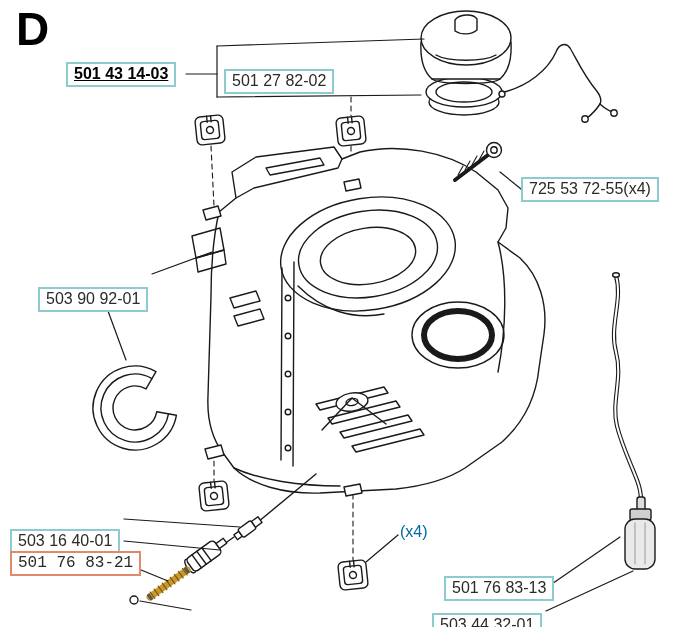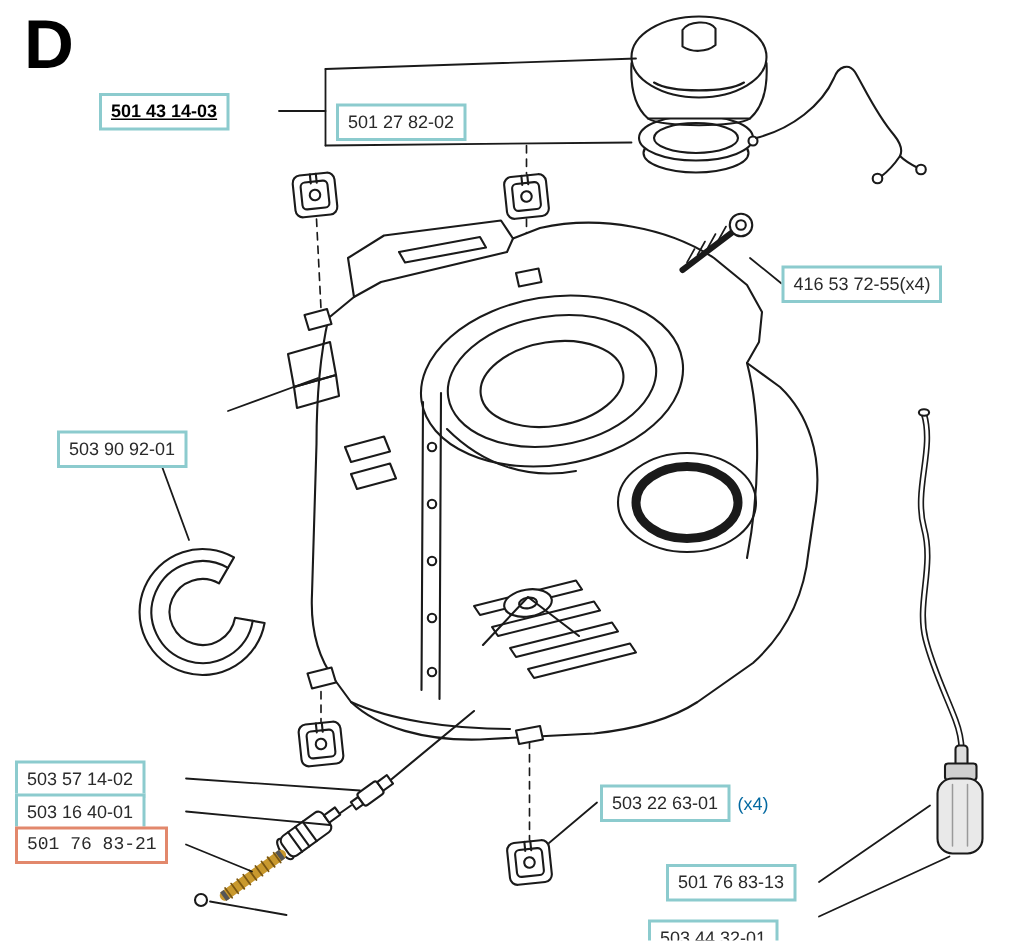--- a/index.html
+++ b/index.html
@@ -6,21 +6,21 @@
   html, body { width: 688px; height: 627px; background: #ffffff; }
   body { position: relative; overflow: hidden; font-family: "Liberation Sans", sans-serif; }
   .stage { position: absolute; inset: 0; width: 688px; height: 627px; }
   .stage > svg { position: absolute; left: 0; top: 0; }
   .section-letter {
     position: absolute; left: 16px; top: 2px;
     font-size: 46px; font-weight: bold; color: #000;
   }
   .plabel {
     position: absolute; white-space: nowrap;
-    font-size: 12px; color: #2a2a2a; line-height: 18px;
+    font-size: 16px; color: #2a2a2a; line-height: 18px;
     display: flex; align-items: center; gap: 5px;
   }
   .pbox {
     display: inline-block; background: #ffffff;
     border: 2px solid #8ccbce; padding: 1px 6px 2px 6px;
   }
   .pbox.orange { border-color: #e2886c; }
   .pbox.bold { font-weight: bold; color: #000; text-decoration: underline; }
   .qty { color: #0369a1; }
 </style>
@@ -180,43 +180,39 @@
 
   <div class="plabel" style="left:66px; top:62px;">
     <span class="pbox bold">501 43 14-03</span>
   </div>
 
   <div class="plabel" style="left:224px; top:69px;">
     <span class="pbox">501 27 82-02</span>
   </div>
 
   <div class="plabel" style="left:521px; top:177px;">
-    <span class="pbox">416 53 72-55(x4)</span>
+    <span class="pbox">725 53 72-55(x4)</span>
   </div>
 
 
   <div class="plabel" style="left:38px; top:287px;">
     <span class="pbox">503 90 92-01</span>
   </div>
 
-  <div class="plabel" style="left:10px; top:507px;">
-    <span class="pbox">503 57 14-02</span>
-  </div>
 
   <div class="plabel" style="left:10px; top:529px;">
     <span class="pbox">503 16 40-01</span>
   </div>
 
   <div class="plabel" style="left:10px; top:551px;font-family:Liberation Mono, monospace;">
     <span class="pbox orange">501 76 83-21</span>
   </div>
 
 
   <div class="plabel" style="left:400px; top:523px;">
-    <span class="pbox">503 22 63-01</span>
     <span class="qty">(x4)</span>
   </div>
 
   <div class="plabel" style="left:444px; top:576px;">
     <span class="pbox">501 76 83-13</span>
   </div>
 
   <div class="plabel" style="left:432px; top:613px;">
     <span class="pbox">503 44 32-01</span>
   </div>

